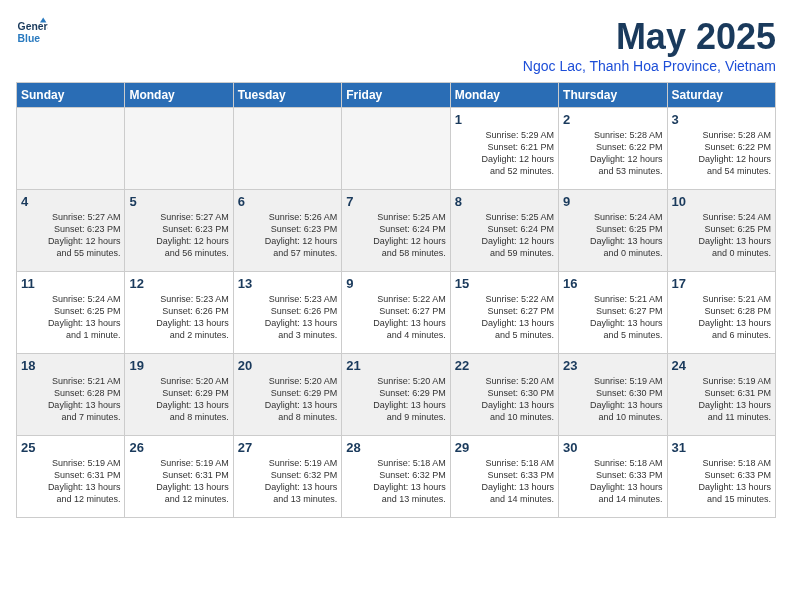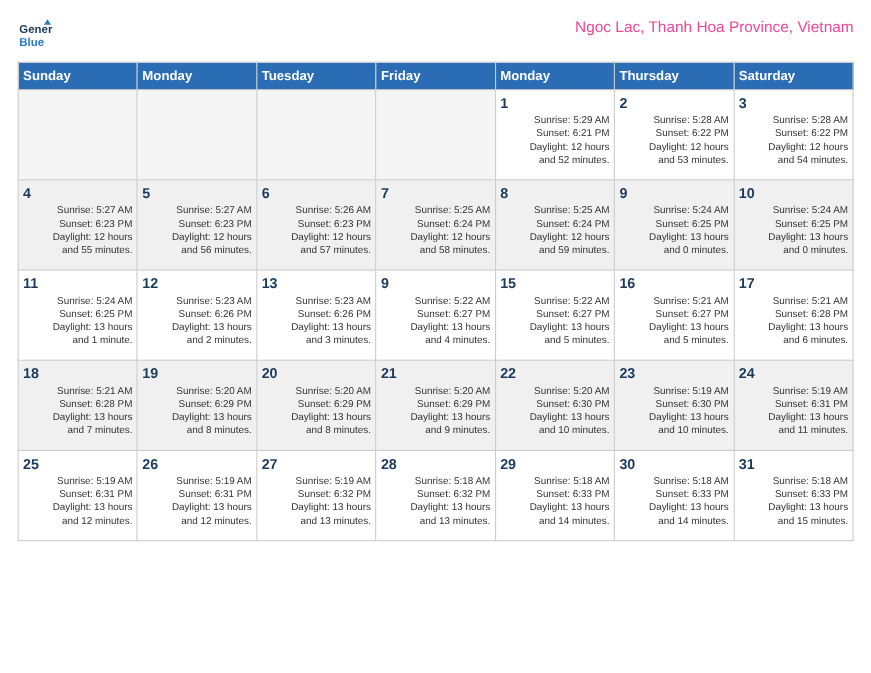--- a/index.html
+++ b/index.html
@@ -28,21 +28,21 @@
     .title-area {
       text-align: right;
     }
     .month-title {
       font-size: 36px;
       font-weight: bold;
       color: #1a3a5c;
     }
     .subtitle {
       font-size: 14px;
-      color: #ec4899;
+      color: #1d4ed8;
     }
     .calendar-table {
       width: 100%;
       border-collapse: collapse;
       table-layout: fixed;
     }
     .calendar-table th {
       background: #2a6db5;
       color: #fff;
       font-size: 12px;
@@ -85,20 +85,21 @@
 
 <div class="header-area">
   <div class="logo">
     <svg class="logo-icon" viewBox="0 0 40 40">
       <text x="2" y="18" font-size="13" font-weight="bold" fill="#1a3a5c" font-family="Arial">General</text>
       <text x="2" y="32" font-size="13" font-weight="bold" fill="#2a7abf" font-family="Arial">Blue</text>
       <polygon points="30,8 38,8 34,2" fill="#2a7abf"></polygon>
     </svg>
   </div>
   <div class="title-area">
+    <div class="month-title">May 2025</div>
     <div class="subtitle">Ngoc Lac, Thanh Hoa Province, Vietnam</div>
   </div>
 </div>
 
 <table class="calendar-table">
   <thead>
     <tr>
     <th>Sunday</th>
         <th>Monday</th>
         <th>Tuesday</th>

